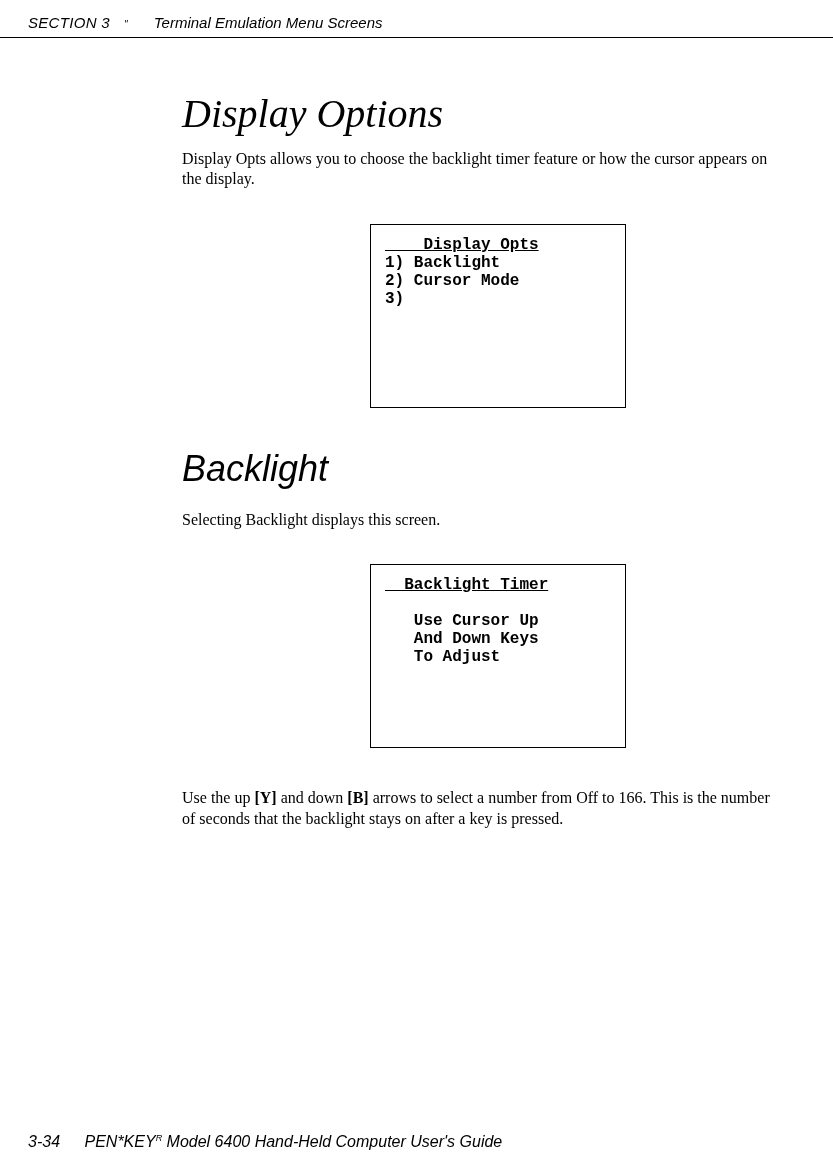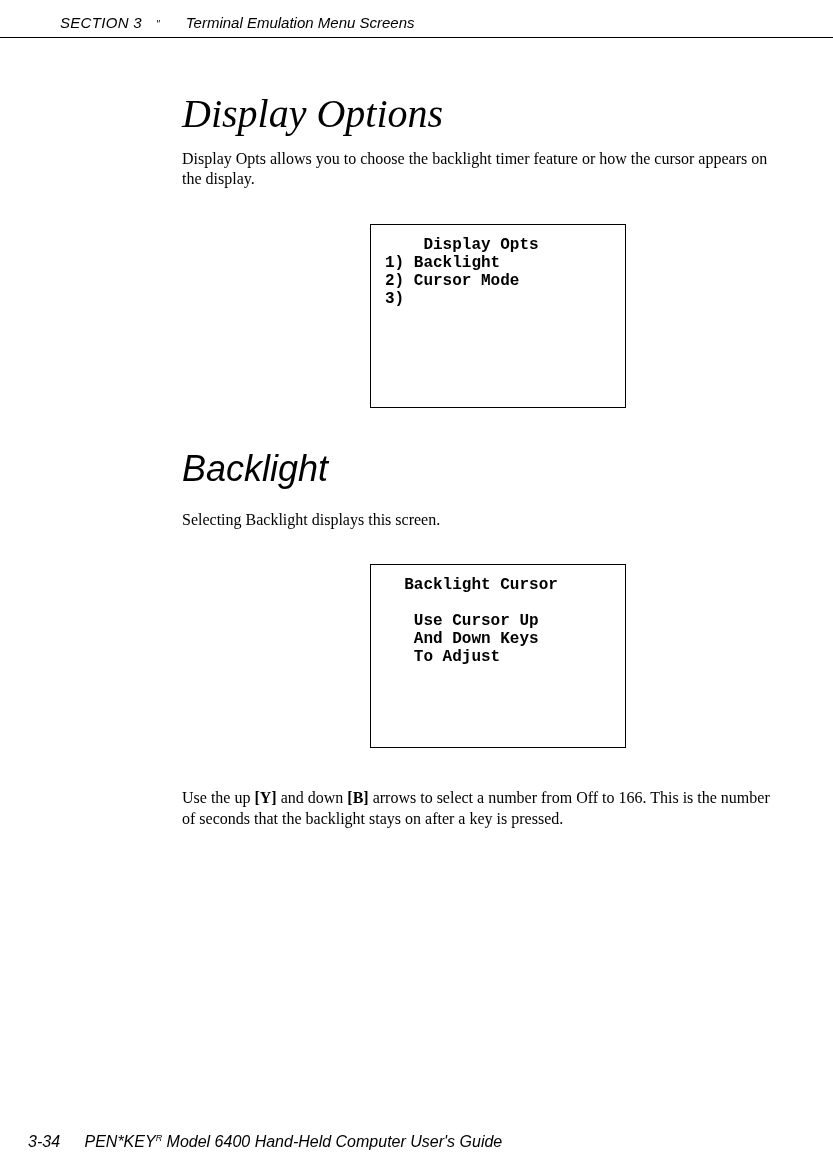--- a/index.html
+++ b/index.html
@@ -22,21 +22,20 @@
     border-bottom: 1px solid #000;
   }
   .header-line {
     font-style: italic;
     font-family: Arial, Helvetica, sans-serif;
     font-size: 15px;
     color: #000;
   }
   .header-line .sect {
     letter-spacing: 0.3px;
-    margin-left: 32px;
   }
   .header-line .quote {
     display: inline-block;
     margin: 0 6px 0 10px;
     font-style: italic;
     font-size: 10px;
     vertical-align: middle;
   }
   .header-line .title {
     margin-left: 16px;
@@ -71,20 +70,21 @@
     margin: 0 0 40px 188px;
     padding: 12px 14px 8px 14px;
     box-sizing: border-box;
     font-family: 'Courier New', monospace;
     font-size: 16px;
     font-weight: bold;
     line-height: 1.12;
     white-space: pre;
   }
   .screen-box .underline {
+    text-decoration: underline;
   }
   
   .h2 {
     font-family: Arial, Helvetica, sans-serif;
     font-style: italic;
     font-size: 36px;
     margin: 0 0 20px 0;
     font-weight: 400;
   }
   
@@ -129,21 +129,21 @@
 
   <div class="screen-box"><span class="underline">    Display Opts</span>
 <span>1) Backlight</span>
 <span>2) Cursor Mode</span>
 <span>3)</span></div>
 
   <h2 class="h2">Backlight</h2>
 
   <p class="body-text">Selecting Backlight displays this screen.</p>
 
-  <div class="screen-box"><span class="underline">  Backlight Cursor</span>
+  <div class="screen-box"><span class="underline">  Backlight Timer</span>
 
 <span>   Use Cursor Up</span>
 <span>   And Down Keys</span>
 <span>   To Adjust</span></div>
 
   <p class="body-text">
     <span>Use the up </span><span class="key">[Y]</span><span> and down </span><span class="key">[B]</span><span> arrows to select a number from Off to 166.  This is the number of seconds that the backlight stays on after a key is pressed.</span>
   </p>
 
 </div>

